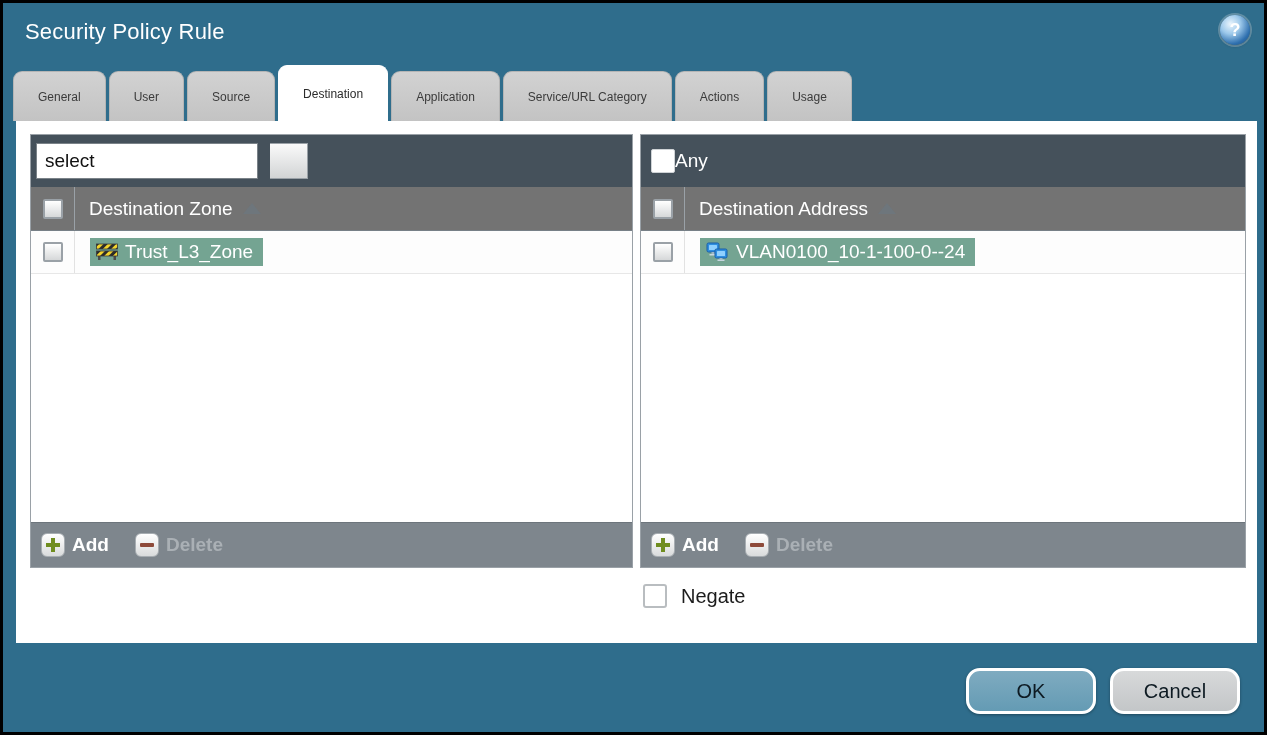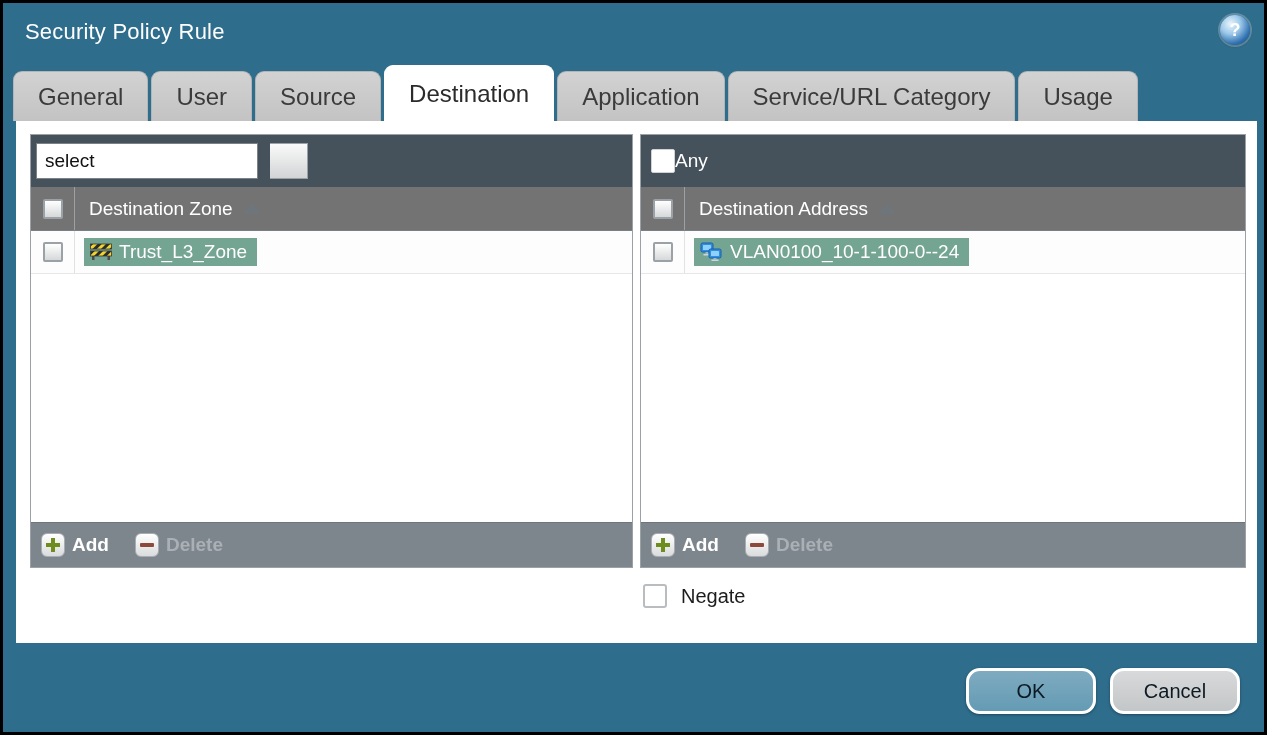--- a/index.html
+++ b/index.html
@@ -12,21 +12,21 @@
   .title { position:absolute; left:22px; top:16px; color:#fff; font-size:22px; font-weight:400; letter-spacing:.2px; }
   .help { position:absolute; right:14px; top:12px; width:30px; height:30px; border-radius:50%;
           background:radial-gradient(circle at 35% 30%, #eaf5fd 0%, #9cc8ea 35%, #2e6fae 70%, #1c4c7e 100%);
           box-shadow:0 0 0 2px rgba(255,255,255,.25), 0 1px 3px rgba(0,0,0,.4);
           display:flex; align-items:center; justify-content:center; color:#fff; font-size:18px; font-weight:bold; cursor:pointer; }
 
   
   .tabs { position:absolute; left:10px; top:62px; height:56px; display:flex; align-items:flex-end; }
   .tab { height:50px; margin-right:3px; background:linear-gradient(#d2d2d2,#c3c3c3); color:#3b3b3b;
          border-radius:9px 9px 0 0; display:flex; align-items:center; justify-content:center;
-         font-size:24px; padding:0 24px; cursor:pointer; border:1px solid #b5b5b5; border-bottom:none; }
+         font-size:12px; padding:0 24px; cursor:pointer; border:1px solid #b5b5b5; border-bottom:none; }
   .tab.active { background:#fff; color:#2b2b2b; height:56px; border-color:#fff; z-index:3; }
 
   
   .content { position:absolute; left:13px; top:118px; width:1241px; height:522px; background:#fff; z-index:2; }
 
   
   .panel { position:absolute; top:13px; height:434px; border:1px solid #9aa1a7; display:flex; flex-direction:column; background:#fff; }
   .panel.left  { left:14px;  width:603px; }
   .panel.right { left:624px; width:606px; }
 
@@ -49,21 +49,21 @@
   .colheader { height:44px; background:#737373; flex:0 0 auto; display:flex; align-items:center; border-bottom:1px solid #77808, ; border-bottom:1px solid #778087; }
   .cbcell { width:44px; height:100%; display:flex; align-items:center; justify-content:center; border-right:1px solid #9aa1a7; flex:0 0 auto; }
   .colheader .label { color:#fff; font-size:19px; margin-left:14px; }
   .sortasc { width:0; height:0; border-left:9px solid transparent; border-right:9px solid transparent;
              border-bottom:11px solid #6e767c; display:inline-block; margin-left:10px; }
 
   .rows { flex:1 1 auto; background:#fff; overflow:hidden; }
   .row { height:43px; display:flex; align-items:center; border-bottom:1px solid #e7e7e7; background:#fdfdfd; cursor:pointer; }
   .row .cbcell { border-right:1px solid #e2e2e2; }
   .tag { display:inline-flex; align-items:center; background:#74A492; color:#fff; font-size:19px;
-         padding:4px 10px 4px 6px; margin-left:9px; line-height:1.1; }
+         padding:4px 10px 4px 6px; margin-left:15px; line-height:1.1; }
   .tag svg { margin-right:7px; }
 
   .pfooter { height:45px; background:#7E868D; flex:0 0 auto; display:flex; align-items:center; padding:0 10px; border-top:1px solid #6d757c; }
   .toolbtn { display:flex; align-items:center; margin-right:26px; cursor:pointer;font-weight:bold; }
   .iconbox { width:24px; height:24px; border-radius:6px; border:1px solid #a7adb2;
              background:linear-gradient(#ffffff,#d9dbdc); display:flex; align-items:center; justify-content:center; margin-right:7px; }
   .plus  { position:relative; width:14px; height:14px; }
   .plus::before { content:""; position:absolute; left:5px; top:0; width:4px; height:14px; background:#6f8d1f; }
   .plus::after  { content:""; position:absolute; left:0; top:5px; width:14px; height:4px; background:#6f8d1f; }
   .minus { width:14px; height:4px; background:#8d4a3a; border-radius:1px; }
@@ -89,20 +89,21 @@
   <div class="title">Security Policy Rule</div>
   <div class="help">?</div>
 
   <div class="tabs">
     <div class="tab">General</div>
     <div class="tab">User</div>
     <div class="tab">Source</div>
     <div class="tab active">Destination</div>
     <div class="tab">Application</div>
     <div class="tab">Service/URL Category</div>
+    <div class="tab">Actions</div>
     <div class="tab">Usage</div>
   </div>
 
   <div class="content">
 
     <div class="panel left">
       <div class="ptoolbar">
         <div class="selectwrap">
           <input class="selectinput" value="select" style="">
           <div class="selectbtn">

